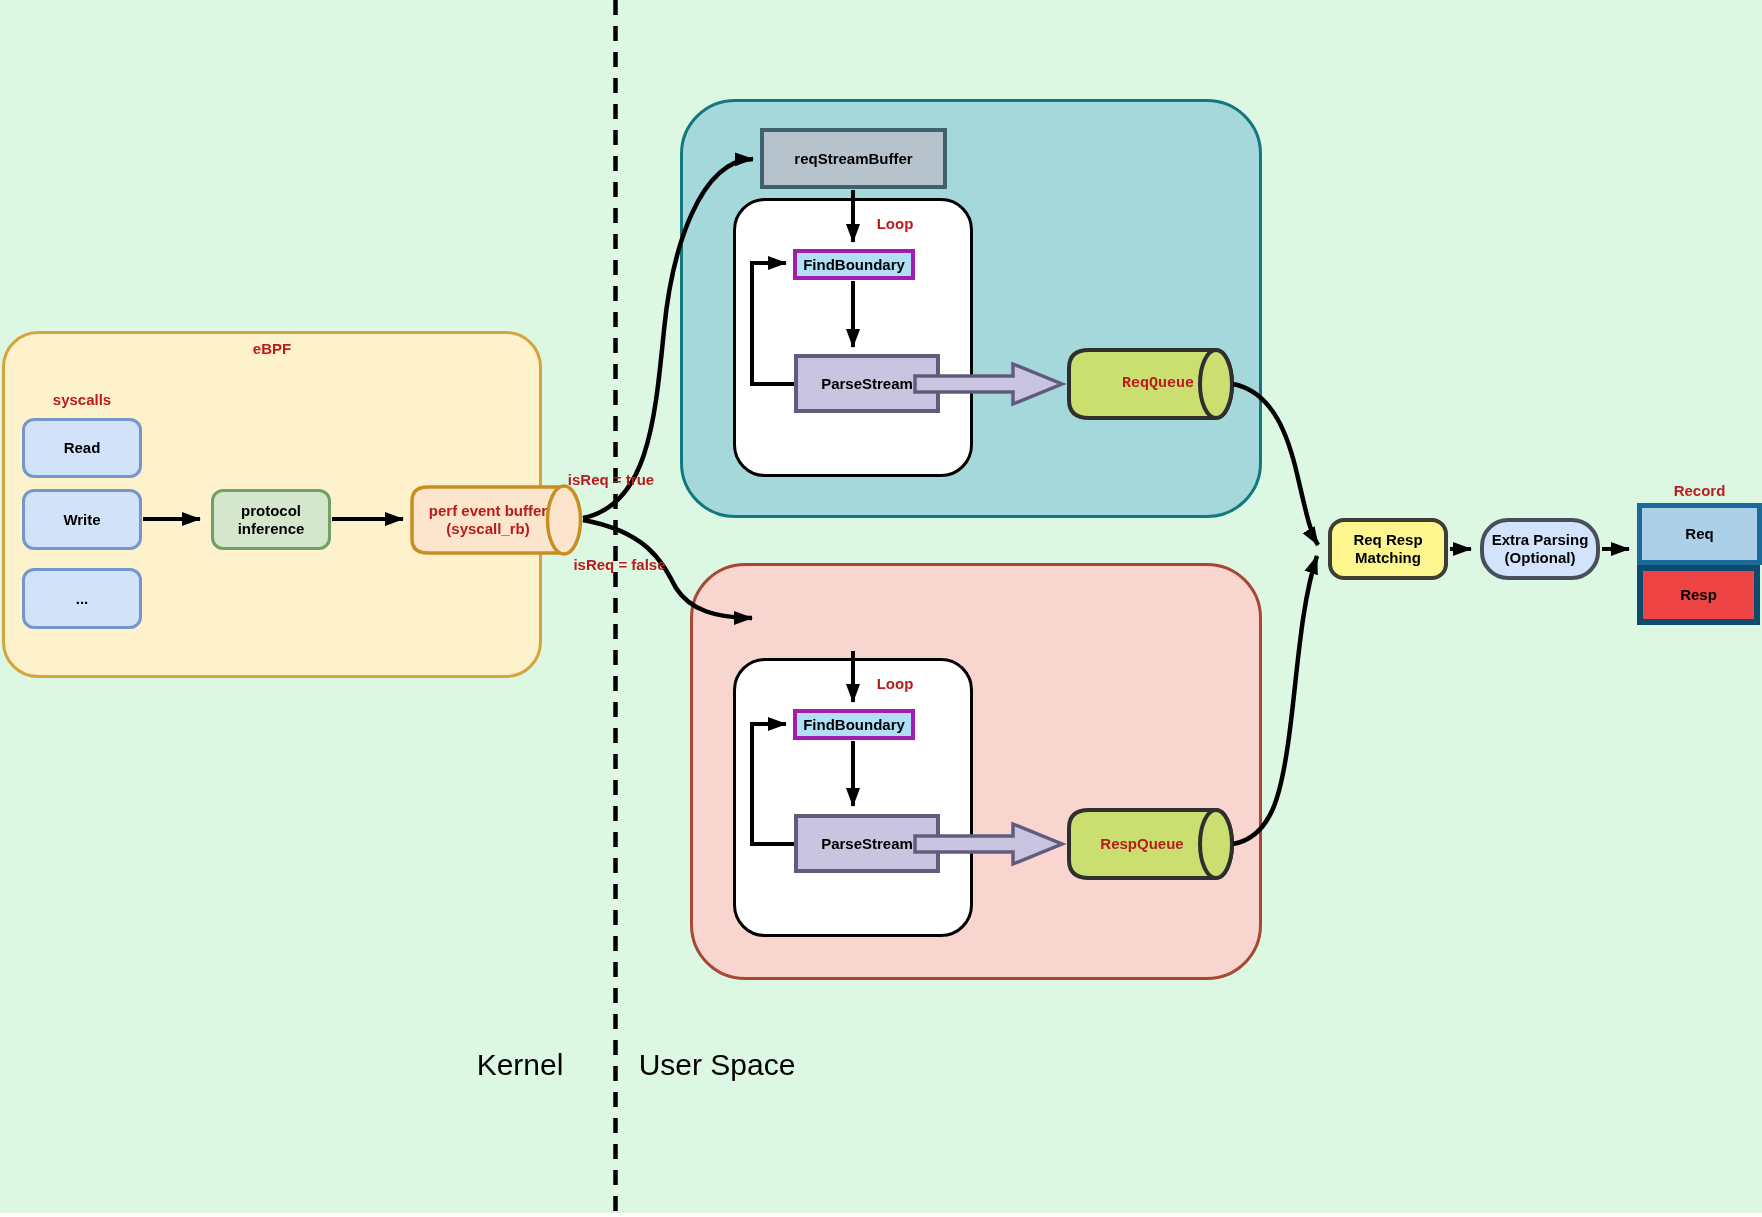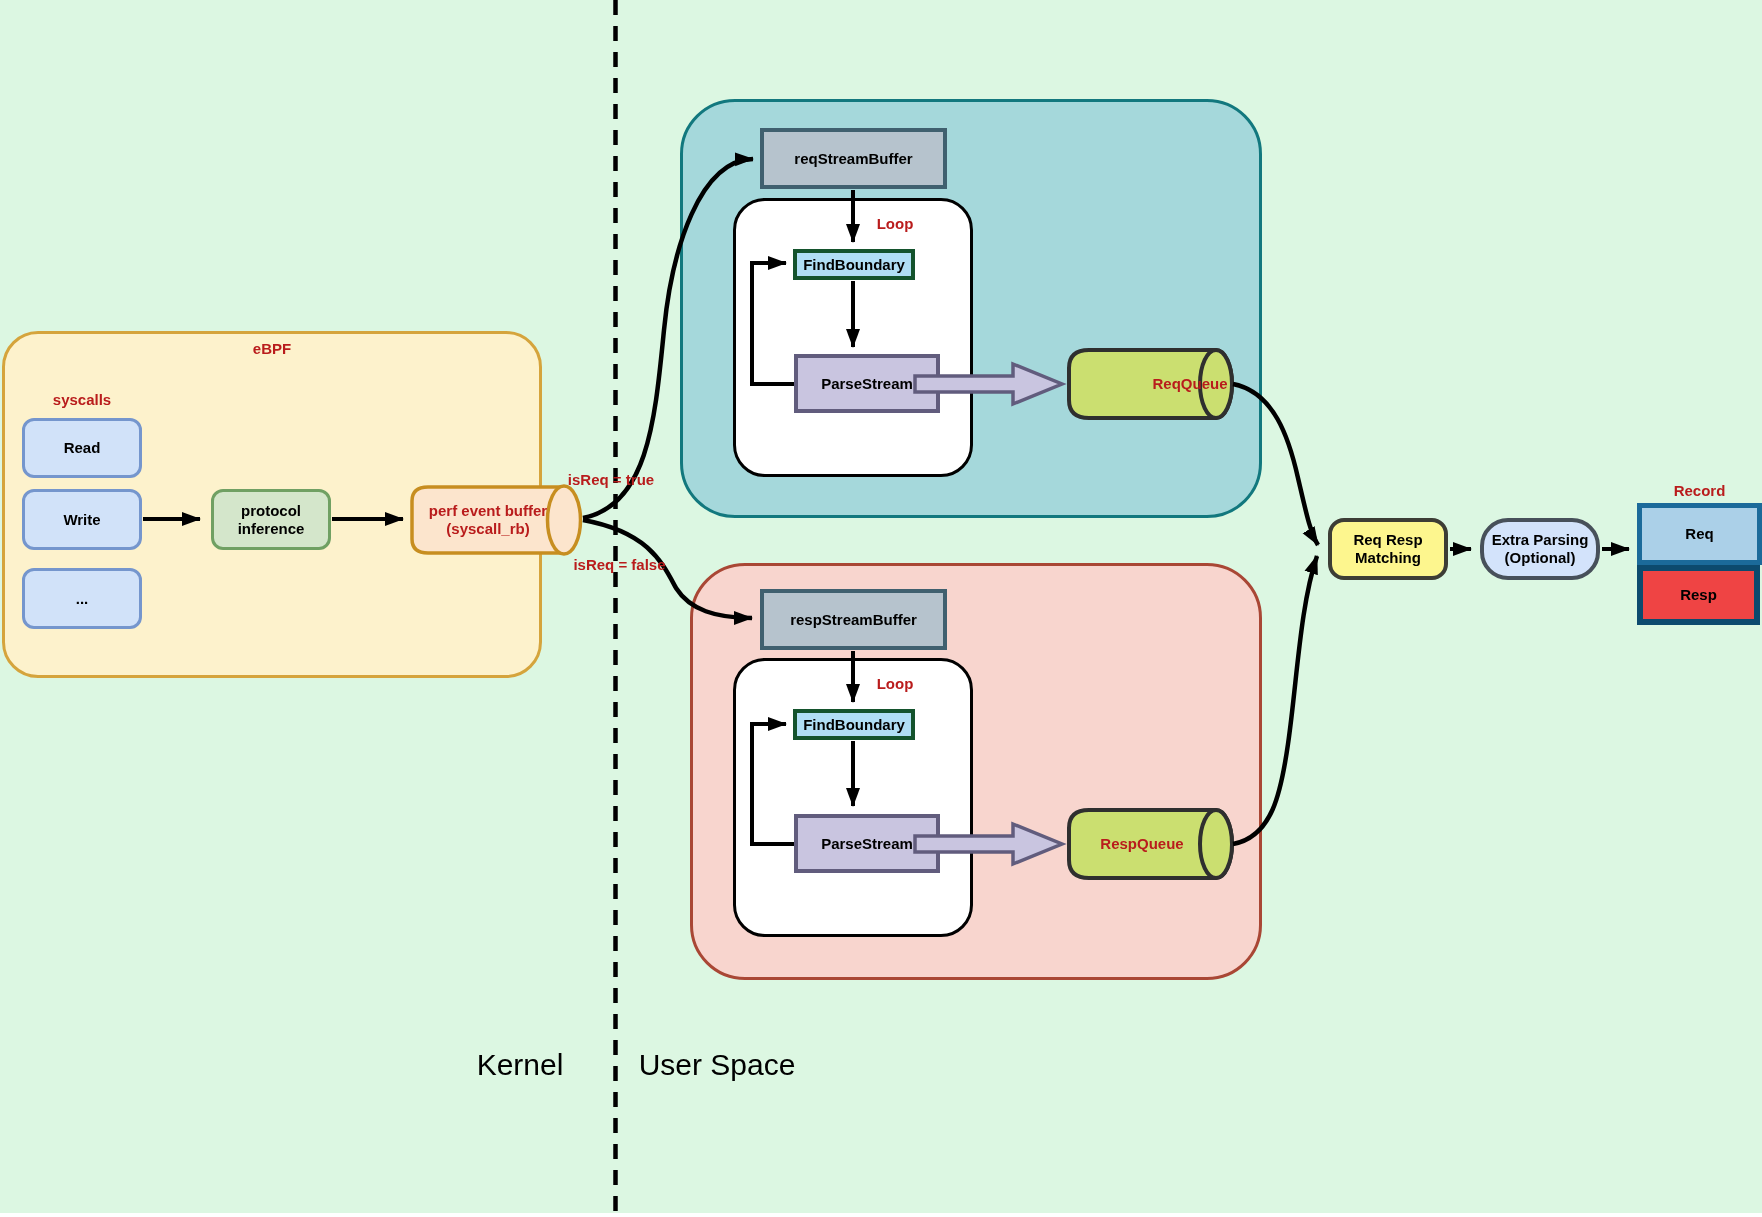--- a/index.html
+++ b/index.html
@@ -31,39 +31,39 @@
   #loop-box-resp{left:733px;top:658px;}
   
   .syscall-box{left:22px;width:120px;height:61px;background:#d1e2f9;border:3px solid #7596cd;border-radius:12px;}
   #read-box{top:418px;height:60px;}
   #write-box{top:489px;}
   #dots-box{top:568px;}
   #protocol-box{left:211px;top:489px;width:120px;height:61px;background:#d4e6cb;border:3px solid #70a063;border-radius:12px;}
   .streambuf{left:760px;width:187px;height:61px;background:#b6c3cd;border:4px solid #40606f;}
   #req-streambuf{top:128px;}
   #resp-streambuf{top:589px;}
-  .findboundary{left:793px;width:122px;height:31px;background:#b0def5;border:4px solid #14532d;}
+  .findboundary{left:793px;width:122px;height:31px;background:#b0def5;border:4px solid #a21caf;}
   #findboundary-req{top:249px;}
   #findboundary-resp{top:709px;}
   .parsestream{left:794px;width:146px;height:59px;background:#c9c5e0;border:4px solid #615c7d;}
   #parsestream-req{top:354px;}
   #parsestream-resp{top:814px;}
   #matching-box{left:1328px;top:518px;width:120px;height:62px;background:#fdf68e;border:4px solid #3d3d35;border-radius:16px;}
   #extra-box{left:1480px;top:518px;width:120px;height:62px;background:#d3e3fb;border:4px solid #47505a;border-radius:28px;}
   #record-req-box{left:1637px;top:503px;width:125px;height:62px;background:#abd0e8;border:5px solid #1b6a9a;}
   #record-resp-box{left:1637px;top:565px;width:123px;height:60px;background:#ef4444;border:6px solid #0c4a6e;}
   
   #ebpf-title{left:2px;top:340px;width:540px;}
   #syscalls-label{left:22px;top:391px;width:120px;}
   #loop-label-req{left:855px;top:215px;width:80px;}
   #loop-label-resp{left:855px;top:675px;width:80px;}
   #isreq-true-label{left:536px;top:471px;width:150px;}
   #isreq-false-label{left:542px;top:556px;width:155px;}
   #perf-buffer-label{left:413px;top:502px;width:150px;}
-  #reqqueue-label{left:1115px;top:375px;width:150px;}
+  #reqqueue-label{left:1083px;top:375px;width:150px;font-family:Liberation Mono, monospace;}
   #respqueue-label{left:1067px;top:835px;width:150px;}
   #record-title{left:1637px;top:482px;width:125px;}
   #kernel-label{left:440px;top:1048px;width:160px;}
   #userspace-label{left:617px;top:1048px;width:200px;}
   #overlay-svg{position:absolute;left:0;top:0;z-index:5;pointer-events:none;}
   .toplabel{z-index:6;}
   #bottom-strip{position:absolute;left:0;top:1213px;width:1762px;height:4px;background:#ffffff;}
 </style>
 </head>
 <body>
@@ -94,23 +94,20 @@
   <div id="loop-box-req" class="container loop-box"></div>
   <div id="loop-label-req" class="label">Loop</div>
   <div id="findboundary-req" class="box findboundary">
     <span>FindBoundary</span>
   </div>
   <div id="parsestream-req" class="box parsestream">
     <span>ParseStream</span>
   </div>
 
   <div id="resp-container" class="container"></div>
-  <div id="resp-streambuf" class="box streambuf">
-    <span>respStreamBuffer</span>
-  </div>
   <div id="loop-box-resp" class="container loop-box"></div>
   <div id="loop-label-resp" class="label">Loop</div>
   <div id="findboundary-resp" class="box findboundary">
     <span>FindBoundary</span>
   </div>
   <div id="parsestream-resp" class="box parsestream">
     <span>ParseStream</span>
   </div>
 
   <div id="matching-box" class="box">

